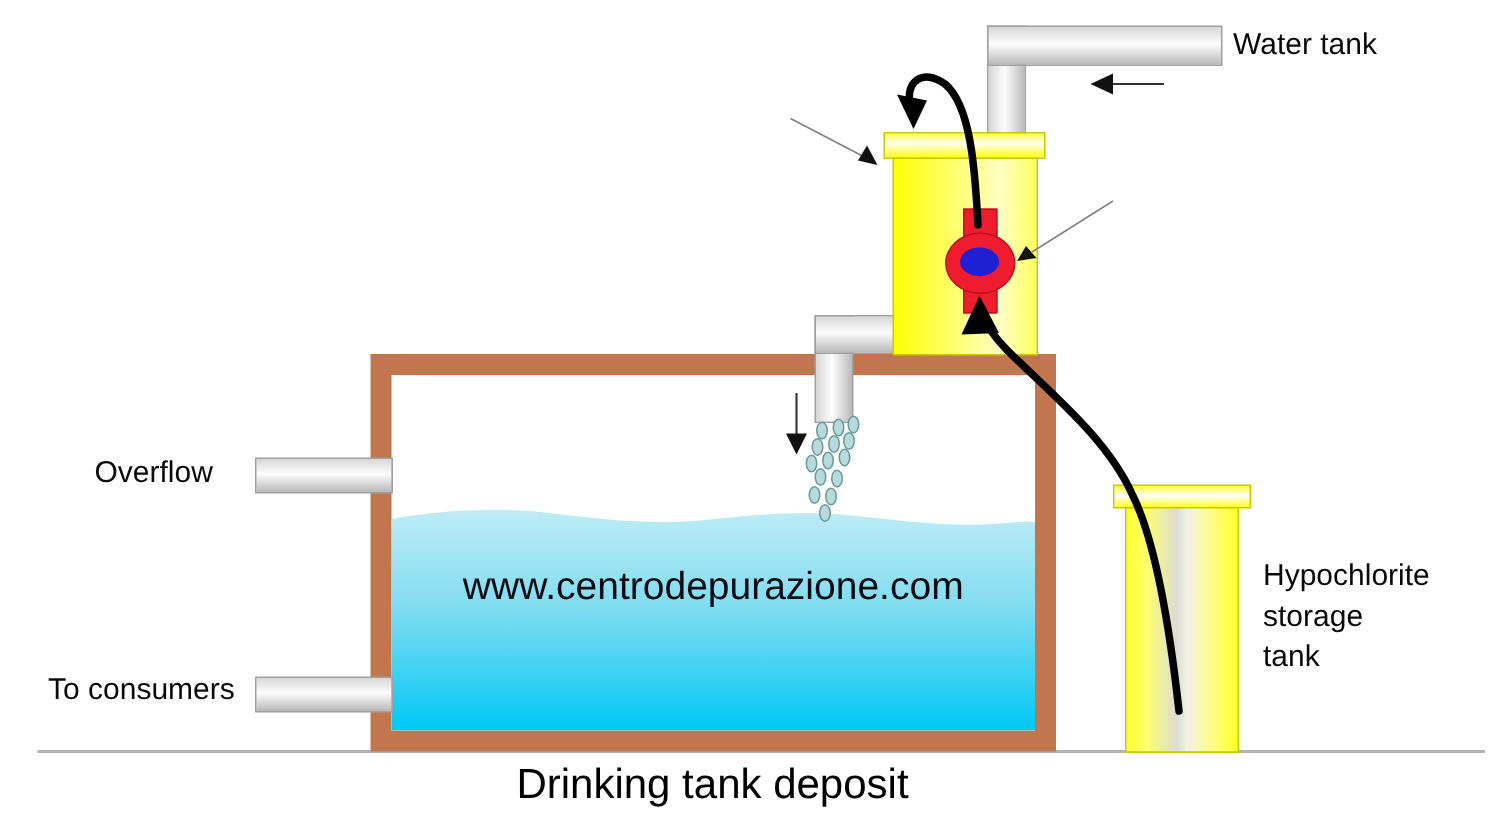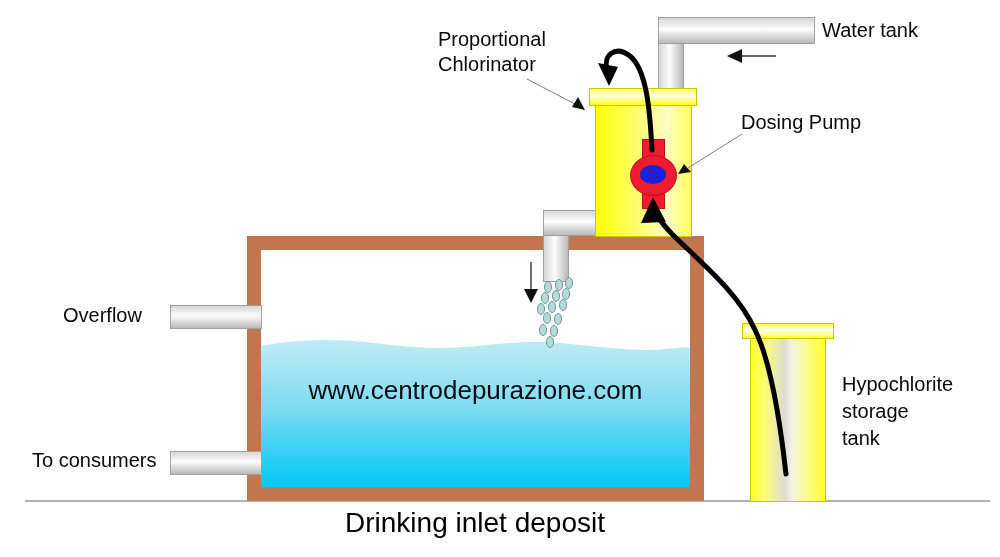--- a/index.html
+++ b/index.html
@@ -154,24 +154,21 @@
       <line x1="527" y1="79" x2="575" y2="104" stroke="#808080" stroke-width="1"></line>
       <polygon points="585,110 572,107 578,97" fill="#111"></polygon>
     </g>
 
     <g>
       <line x1="742" y1="134" x2="688" y2="168" stroke="#808080" stroke-width="1"></line>
       <polygon points="678,174 684,164 691,172" fill="#111"></polygon>
     </g>
   </svg>
 
-  <div class="label" id="lbl-chlorinator">Proportional
-Chlorinator</div>
   <div class="label" id="lbl-inlet">Water tank</div>
-  <div class="label" id="lbl-pump">Dosing Pump</div>
   <div class="label" id="lbl-overflow">Overflow</div>
   <div class="label" id="lbl-consumers">To consumers</div>
   <div class="label" id="lbl-hypo">Hypochlorite
 storage
 tank</div>
-  <div class="abs" id="diagram-title">Drinking inlet deposit</div>
+  <div class="abs" id="diagram-title">Drinking tank deposit</div>
 
 </div>
 
 </body></html>

